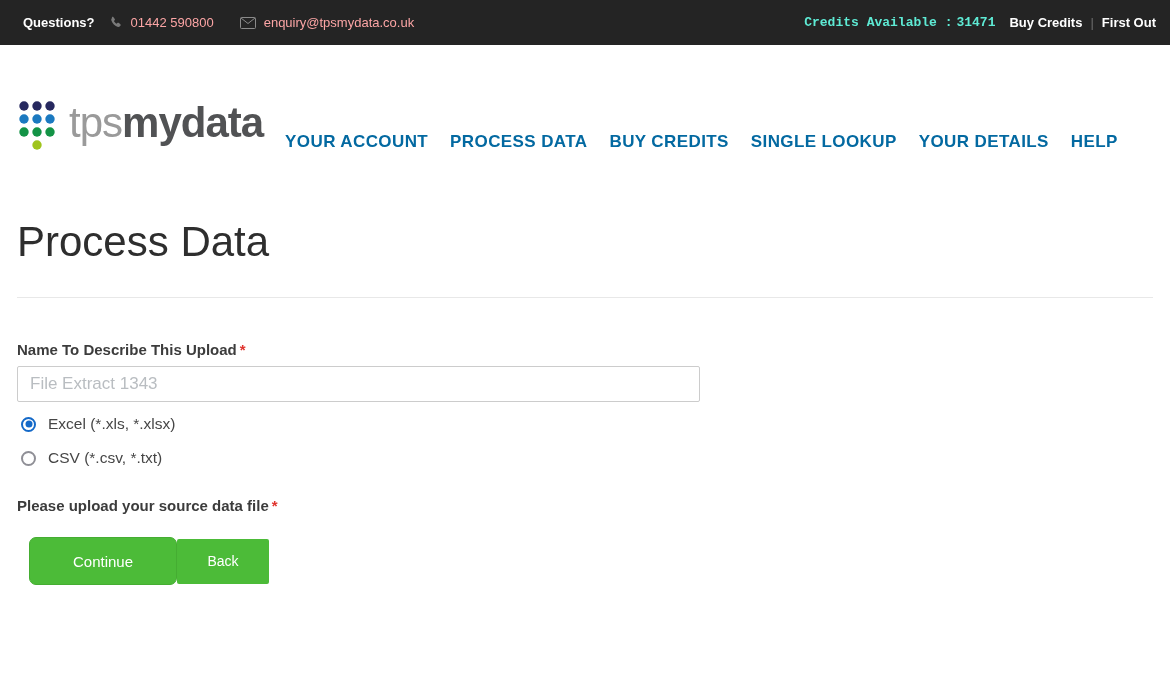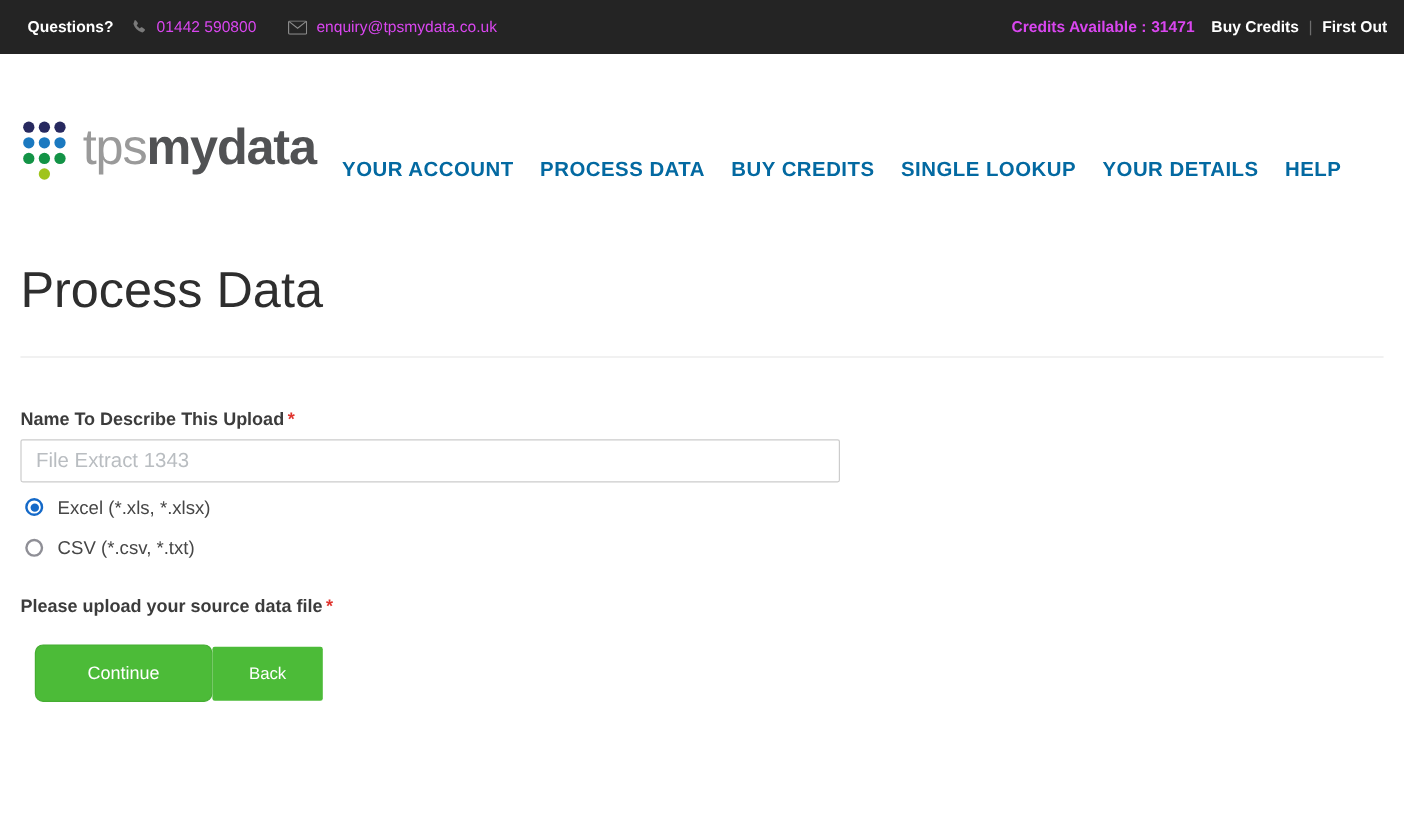--- a/index.html
+++ b/index.html
@@ -5,23 +5,23 @@
   * { margin: 0; padding: 0; box-sizing: border-box; }
   html, body { width: 1170px; height: 685px; background: #ffffff; overflow: hidden;
     font-family: "Liberation Sans", sans-serif; }
 
   
   .topbar { height: 45px; background: #242424; display: flex; align-items: center;
     justify-content: space-between; padding: 0 14px 0 23px; font-size: 13px; }
   .topbar-left, .topbar-right { display: flex; align-items: center; }
   .questions { color: #ffffff; font-weight: 700; margin-right: 14px; }
   .top-icon { display: inline-flex; align-items: center; margin-right: 8px; color: #7a7a7a; }
-  .top-link { color: #d946ef; text-decoration: none; }
+  .top-link { color: #fca5a5; text-decoration: none; }
   .email-group { margin-left: 26px; display: flex; align-items: center; }
-  .credits { color: #d946ef; font-weight: 700; margin-right: 14px; }
+  .credits { color: #5eead4; font-weight: 700; margin-right: 14px; font-family: Liberation Mono, monospace; }
   .credits .credits-num { margin-left: 4px; }
   .top-white-link { color: #ffffff; font-weight: 700; text-decoration: none; }
   .top-sep { color: #6e6e6e; margin: 0 8px; }
 
   
   .header { height: 77px; background: #ffffff; display: flex; align-items: flex-end;
     justify-content: space-between; padding: 0 57px 0 17px; margin-top: 30px; }
   .logo { display: flex; align-items: center; cursor: pointer; }
   .logo-dots { margin-right: 12px; display: block; }
   .logo-text { font-size: 42px; letter-spacing: -1px; line-height: 1; padding-bottom: 6px; }
@@ -40,21 +40,21 @@
   .field-label { margin-top: 43px; font-size: 15px; font-weight: 700; color: #3c3c3c; }
   .req { color: #e0342e; font-weight: 700; margin-left: 3px; }
 
   .text-input { display: block; margin-top: 8px; width: 683px; height: 36px;
     border: 1px solid #cccccc; border-radius: 2px; padding: 0 12px; font-size: 17px;
     color: #444444; font-family: "Liberation Sans", sans-serif; outline: none; }
   .text-input::placeholder { color: #b9bdc1; opacity: 1; }
 
   .filetype-label { margin-top: 25px; }
 
-  .choice-row { display: flex; align-items: flex-start; margin-top: 13px; padding-left: 4px; }
+  .choice-row { display: flex; align-items: center; margin-top: 13px; padding-left: 4px; }
   .choice-row + .choice-row { margin-top: 16px; }
   .radio { width: 15px; height: 15px; border-radius: 50%; border: 2px solid #8f8f96;
     background: #ffffff; flex: 0 0 auto; cursor: pointer; position: relative; }
   .radio.checked { border-color: #1469c8; }
   .radio.checked::after { content: ""; position: absolute; left: 50%; top: 50%;
     width: 7px; height: 7px; border-radius: 50%; background: #1469c8;
     transform: translate(-50%, -50%); }
   .choice-label { margin-left: 12px; font-size: 15.5px; color: #464646; cursor: pointer; }
 
   .checkbox-row { display: flex; align-items: center; margin-top: 33px; padding-left: 4px; }

